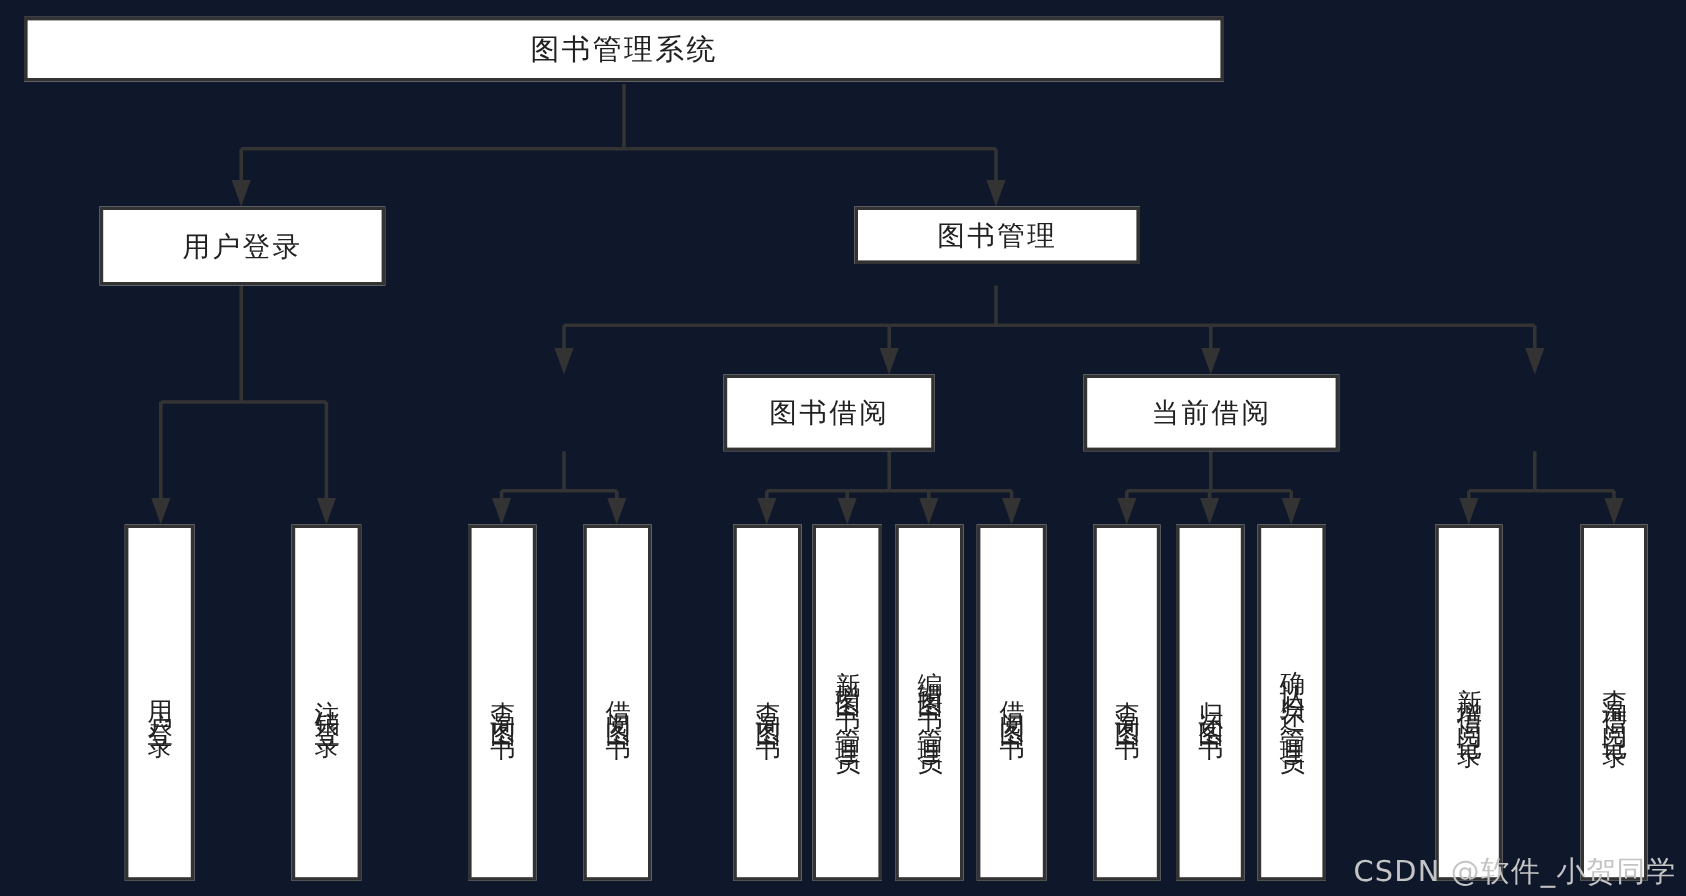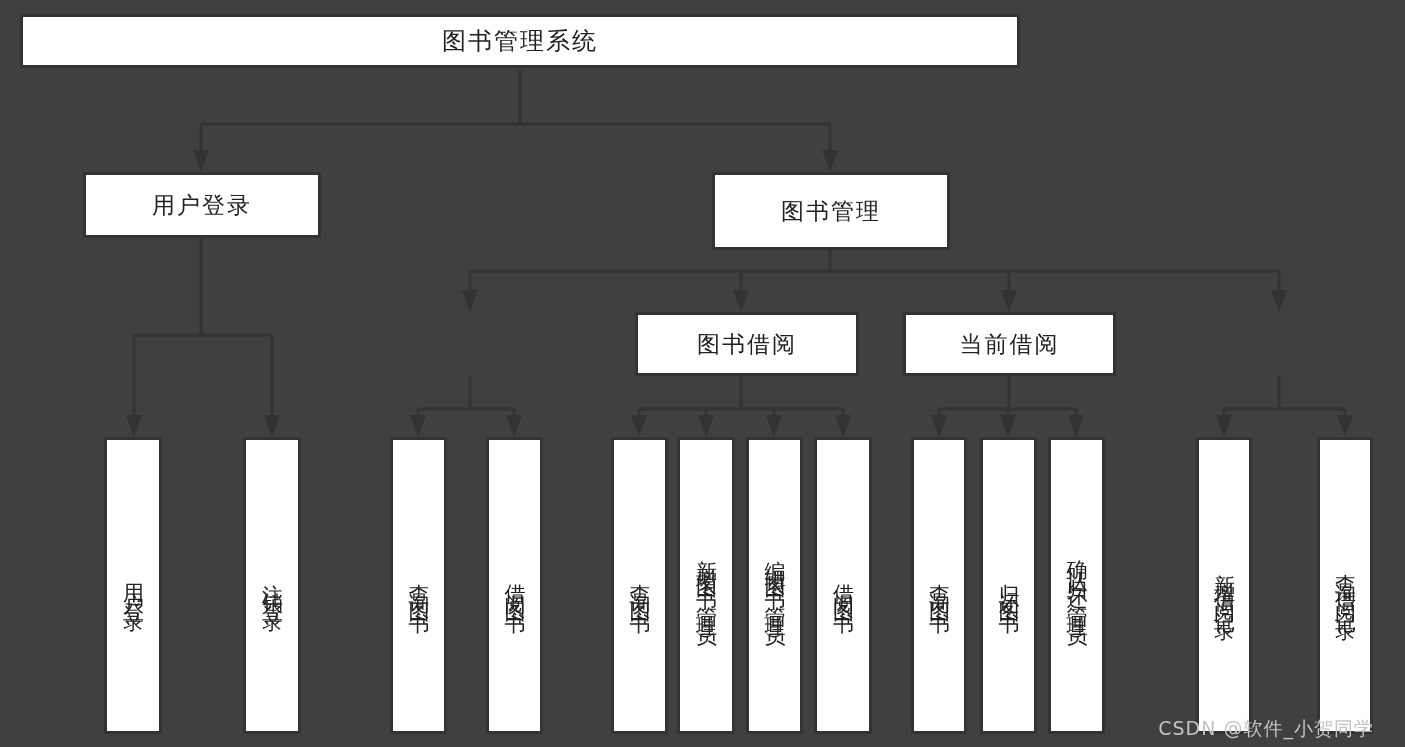--- a/index.html
+++ b/index.html
@@ -1,19 +1,19 @@
 <!DOCTYPE html>
 <html><head>
 <meta charset="utf-8">
 <style>
   html,body{margin:0;padding:0;background:#ffffff;}
   #canvas{
     position:relative;
     width:1405px;height:747px;
-    background:#404040;
+    background:#0f172a;
     font-family:"DejaVu Sans","Liberation Sans",sans-serif;
     overflow:hidden;
   }
   .node{
     position:absolute;
     box-sizing:border-box;
     border:3px solid #333333;
     background:#ffffff;
     display:flex;
     align-items:center;
@@ -34,22 +34,22 @@
     line-height:1;
   }
   #connectors{
     position:absolute;left:0;top:0;width:1405px;height:747px;
     pointer-events:none;
   }
   #connectors path{stroke:#333333;stroke-width:3;fill:none;}
   #connectors polygon{fill:#333333;stroke:none;}
   #watermark{
     position:absolute;
-    right:31px;bottom:5px;
-    font-size:19px;
+    right:8px;bottom:5px;
+    font-size:24px;
     color:#c4c4c4;
     letter-spacing:1px;
     white-space:nowrap;
   }
 </style>
 </head>
 <body>
 
 <div id="canvas">
 
@@ -89,25 +89,25 @@
     <polygon points="1337,415 1353,415 1345,437"></polygon>
   </svg>
 
   <div class="node root-box" style="left:20px;top:14px;width:1000px;height:54px;">
     <span class="lbl">图书管理系统</span>
   </div>
 
   <div class="node" style="left:83px;top:172px;width:238px;height:66px;">
     <span class="lbl">用户登录</span>
   </div>
-  <div class="node" style="left:712px;top:172px;width:238px;height:78px;">
+  <div class="node" style="left:712px;top:172px;width:238px;height:48px;">
     <span class="lbl">图书管理</span>
   </div>
 
-  <div class="node" style="left:635px;top:312px;width:224px;height:64px;">
+  <div class="node" style="left:603px;top:312px;width:176px;height:64px;">
     <span class="lbl">图书借阅</span>
   </div>
   <div class="node" style="left:903px;top:312px;width:213px;height:64px;">
     <span class="lbl">当前借阅</span>
   </div>
 
   <div class="node vert" style="left:104px;top:437px;width:58px;height:297px;">
     <span class="lbl">用户登录</span>
   </div>
   <div class="node vert" style="left:243px;top:437px;width:58px;height:297px;">

